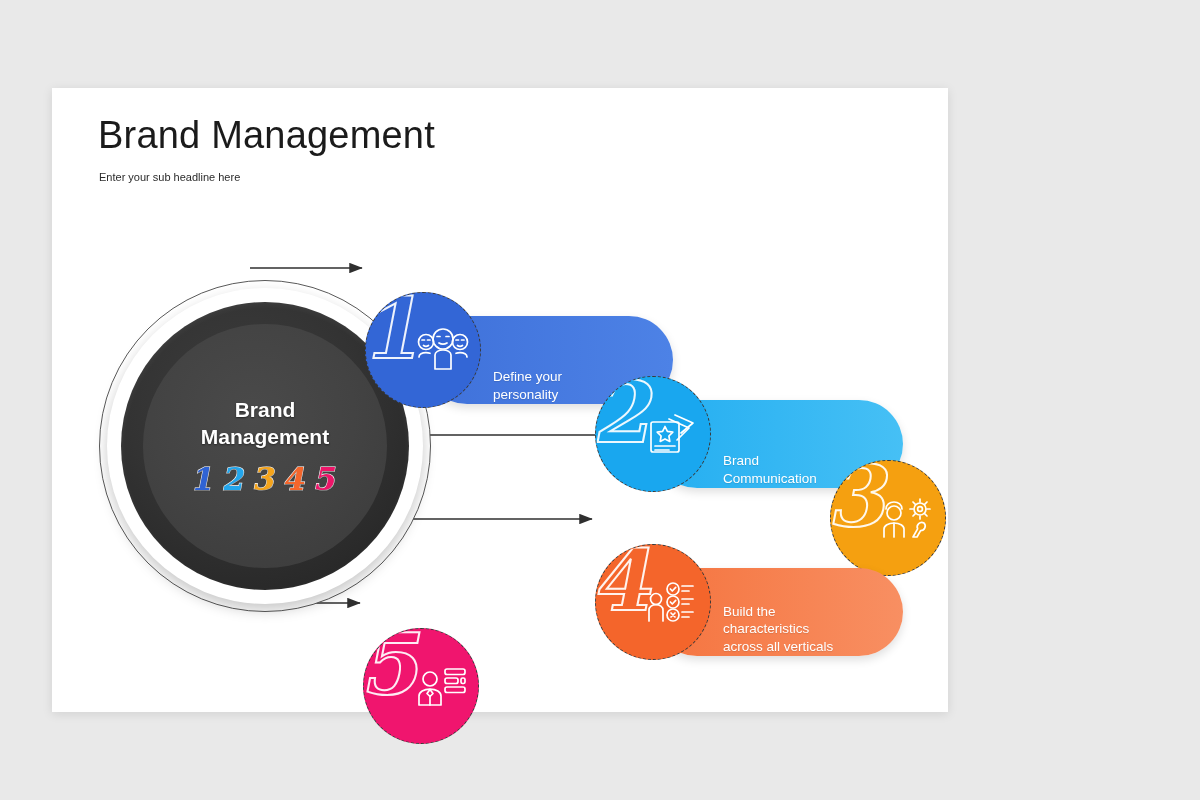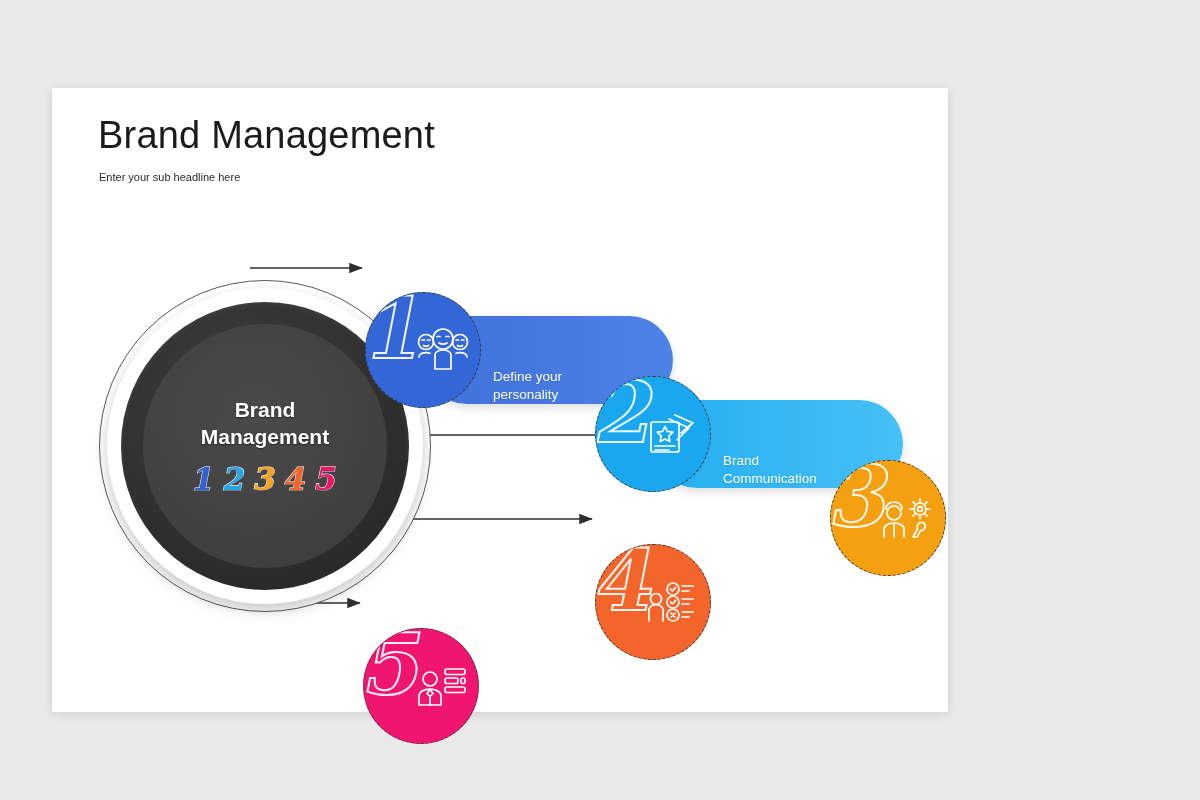--- a/index.html
+++ b/index.html
@@ -276,20 +276,25 @@
           <circle cx="40" cy="16" r="6"></circle>
           <circle cx="40" cy="16" r="2.4"></circle>
           <path d="M40 6v3M40 23v3M50 16h-3M33 16h-3M47 9l-2.1 2.1M35.1 20.9L33 23M47 23l-2.1-2.1M35.1 11.1L33 9"></path>
           <path d="M44 30a4.6 4.6 0 0 0-6.4 5.9L33 44h4l3.6-6.3A4.6 4.6 0 0 0 44 30z"></path>
         </svg>
       </span>
     </div>
   </div>
 
   <div class="step" id="step-4" style="left: 543px; top: 456px; width: 308px;">
+    <div class="pill" style="width: 250px; background: linear-gradient(90deg, rgb(245, 116, 63) 0%, rgb(248, 143, 98) 100%);">
+      <div class="pill-text">Build the
+characteristics
+across all verticals</div>
+    </div>
     <div class="badge" style="background: rgb(244, 101, 43);">
       <span class="badge-num">4</span>
       <span class="badge-icon">
         <svg width="56" height="50" viewBox="0 0 56 50" fill="none" stroke="#ffffff" stroke-width="1.7" stroke-linecap="round" stroke-linejoin="round">
           <circle cx="11" cy="22" r="5.5"></circle>
           <path d="M4 44V33c0-3.2 3.2-5.4 7-5.4s7 2.2 7 5.4v11"></path>
           <circle cx="28" cy="12" r="6"></circle>
           <path d="M25.4 12l1.9 2 3.4-3.6"></path>
           <path d="M37 9h11M37 14h7"></path>
           <circle cx="28" cy="25" r="6"></circle>

